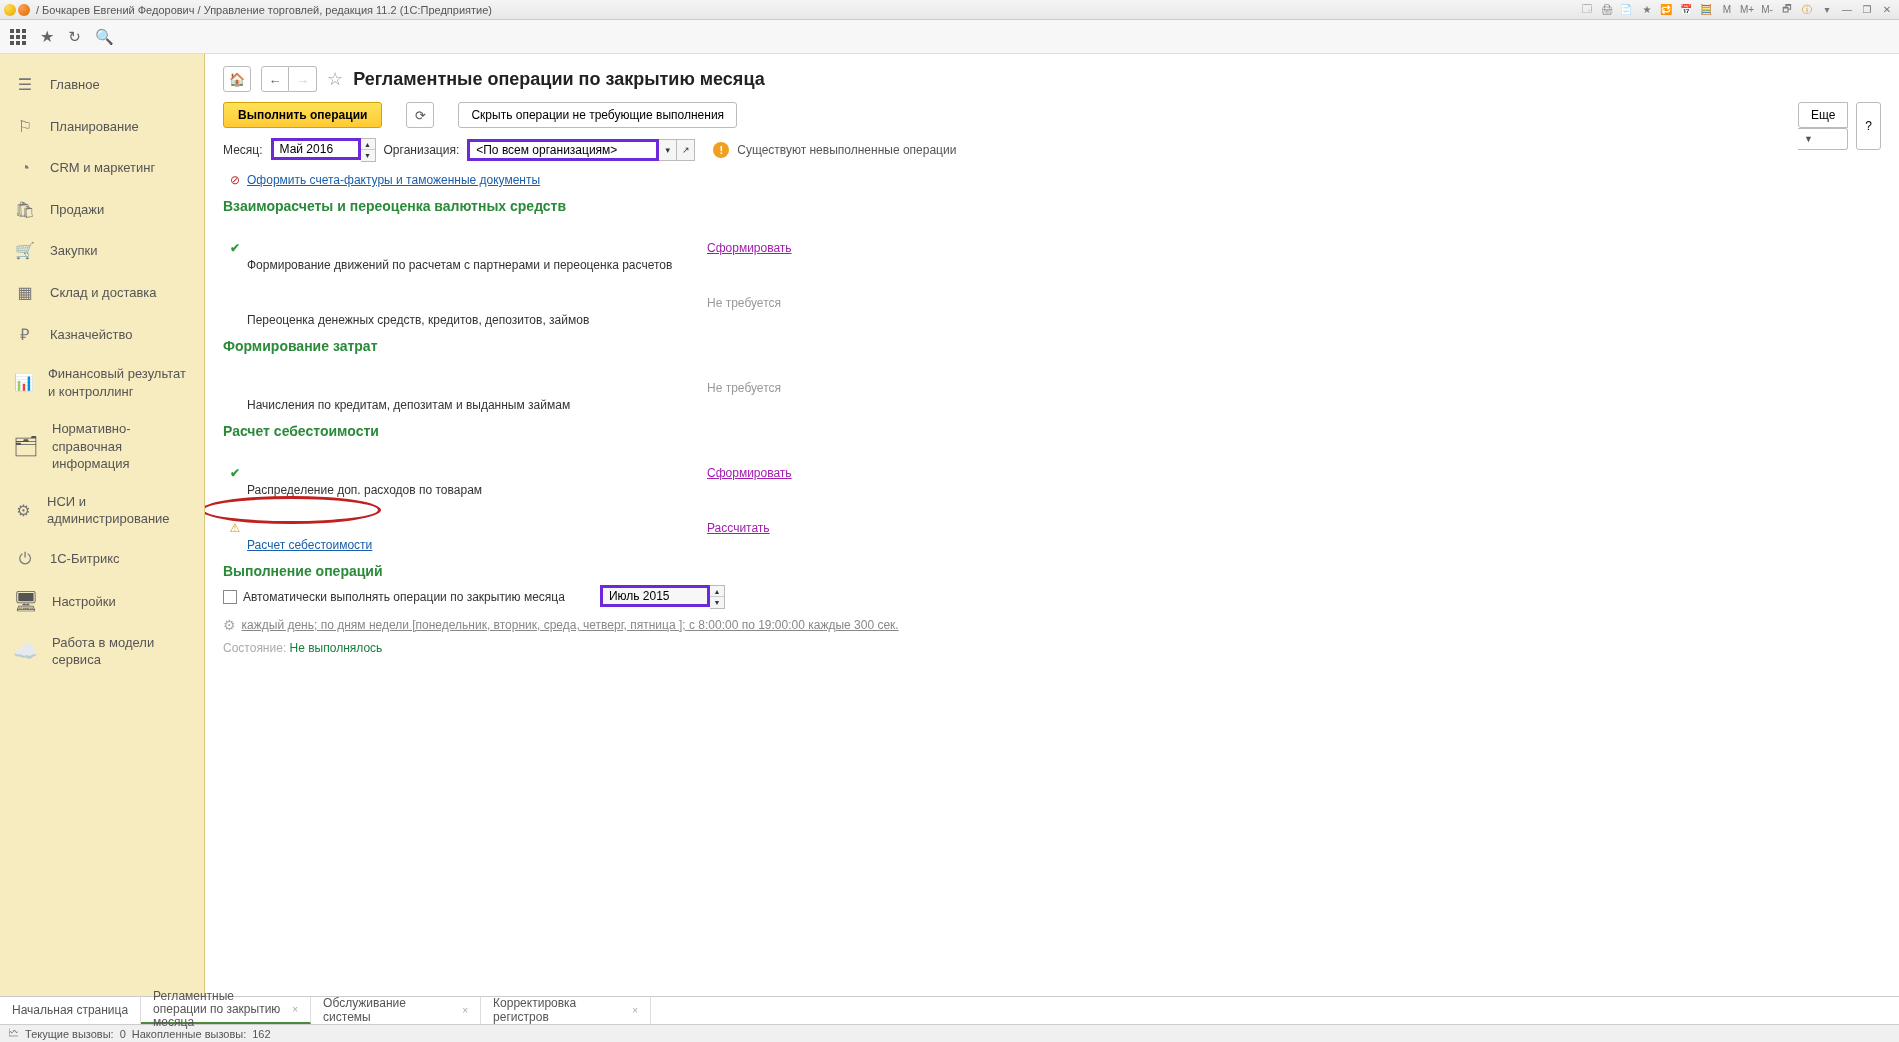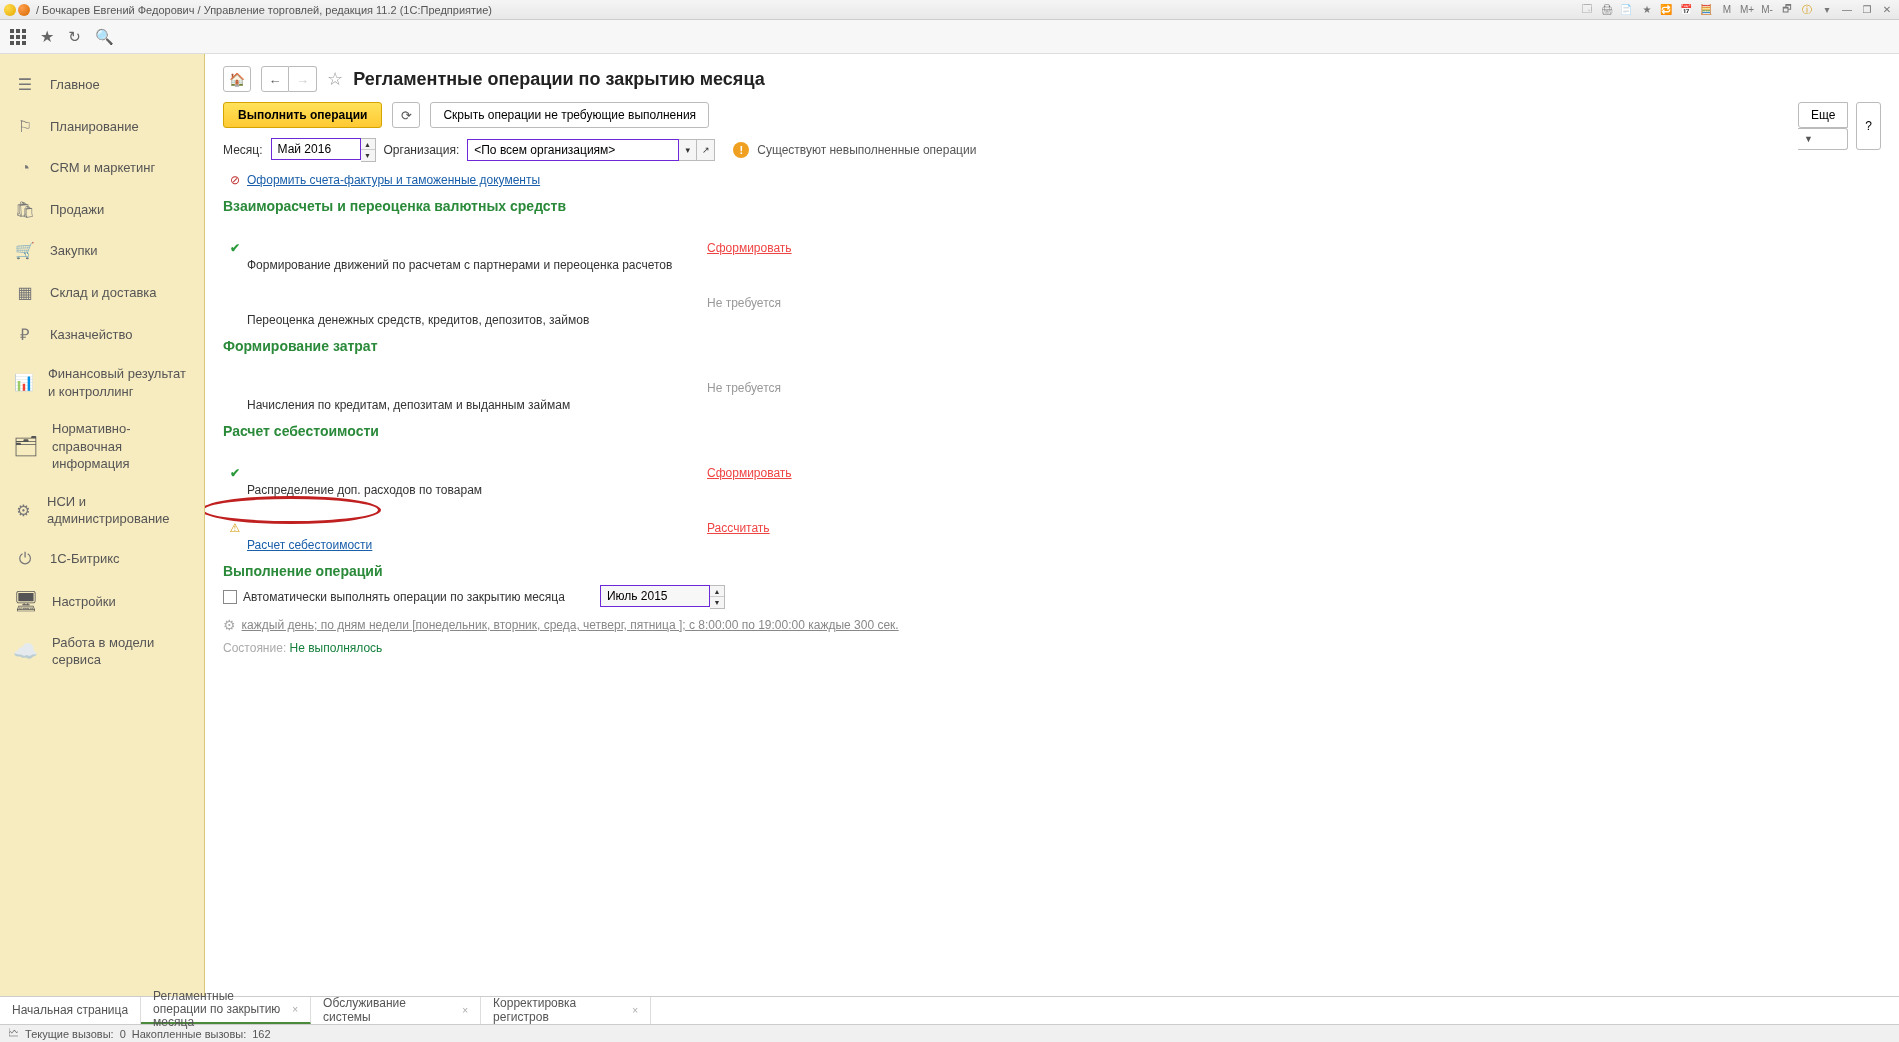--- a/index.html
+++ b/index.html
@@ -31,48 +31,48 @@
 
 .main { flex: 1; padding: 12px 18px; overflow: auto; position: relative; }
 .page-head { display: flex; align-items: center; gap: 10px; margin-bottom: 10px; }
 .btn-sq { width: 28px; height: 26px; border: 1px solid #bbb; background: #fff; border-radius: 3px; display: inline-flex; align-items: center; justify-content: center; font-size: 13px; color: #555; cursor: pointer; }
 .btn-group { display: flex; }
 .btn-group .btn-sq:first-child { border-radius: 3px 0 0 3px; }
 .btn-group .btn-sq:last-child { border-radius: 0 3px 3px 0; border-left: none; }
 .page-title { font-size: 18px; font-weight: bold; color: #222; }
 .star-big { font-size: 18px; color: #999; }
 
-.cmdrow { display: flex; align-items: center; gap: 10px; margin-bottom: 10px; }
+.cmdrow { display: flex; align-items: center; gap: 24px; margin-bottom: 10px; }
 .btn-yellow { background: linear-gradient(to bottom, #ffe259, #ffc933); border: 1px solid #d4a400; padding: 5px 14px; border-radius: 3px; font-size: 12px; font-weight: bold; cursor: pointer; }
 .btn-white { background: #fff; border: 1px solid #bbb; padding: 5px 12px; border-radius: 3px; font-size: 12px; cursor: pointer; }
 .btn-drop { display: flex; flex-direction: column; }
 .btn-drop .btn-white { border-radius: 3px 0 0 3px; }
 .btn-drop .dd { border: 1px solid #bbb; border-left: none; border-radius: 0 3px 3px 0; padding: 5px 6px; background: #fff; font-size: 9px; color: #555; cursor: pointer; }
 
 .filterrow { display: flex; align-items: center; gap: 8px; margin-bottom: 8px; font-size: 12px; }
 .lbl { color: #333; }
-.input { border: 1px solid #6d28d9; padding: 3px 6px; background: #fff; height: 22px; font-size: 12px; }
+.input { border: 3px solid #6d28d9; padding: 3px 6px; background: #fff; height: 22px; font-size: 12px; }
 .input.month { width: 90px; }
 .spin { display: flex; flex-direction: column; border: 1px solid #bbb; border-left: none; }
 .spin span { width: 14px; height: 11px; display: flex; align-items: center; justify-content: center; font-size: 7px; background: #f5f5f5; cursor: pointer; }
 .spin span:first-child { border-bottom: 1px solid #ccc; }
 .org-sel { display: flex; }
-.org-sel .input { width: 212px; }
+.org-sel .input { width: 192px; }
 .org-sel .dd, .org-sel .open { border: 1px solid #bbb; border-left: none; width: 18px; height: 22px; display: flex; align-items: center; justify-content: center; font-size: 9px; background: #f5f5f5; cursor: pointer; }
 .warn-circle { width: 16px; height: 16px; border-radius: 50%; background: #f0a020; color: #fff; display: inline-flex; align-items: center; justify-content: center; font-size: 11px; font-weight: bold; }
 .status-text { color: #555; }
 
 .sec-title { font-size: 14px; font-weight: bold; margin: 8px 0 6px; }
 .sec-red { color: #a03020; }
 .sec-green { color: #2a8a3a; }
 
 .op-row { display: flex; align-items: center; padding: 3px 0; font-size: 12px; }
 .op-icon { width: 24px; display: flex; justify-content: center; }
 .op-name { width: 460px; color: #333; margin-top: 35px; }
-.op-action { color: #ef4444; text-decoration: underline; cursor: pointer; }
+.op-action { color: #a21caf; text-decoration: underline; cursor: pointer; }
 .op-status-no { color: #999; }
 .chk { color: #2a9a3a; font-weight: bold; }
 .wrn { color: #d49400; }
 .forbid { color: #c03030; }
 .alink { color: #1a5faa; text-decoration: underline; cursor: pointer; }
 
 .circle-mark { position: absolute; border: 3px solid #c02020; border-radius: 50%; width: 180px; height: 28px; pointer-events: none; }
 
 .auto-row { display: flex; align-items: center; gap: 6px; margin-top: 4px; }
 .chkbox { width: 14px; height: 14px; border: 1px solid #888; background: #fff; cursor: pointer; }

